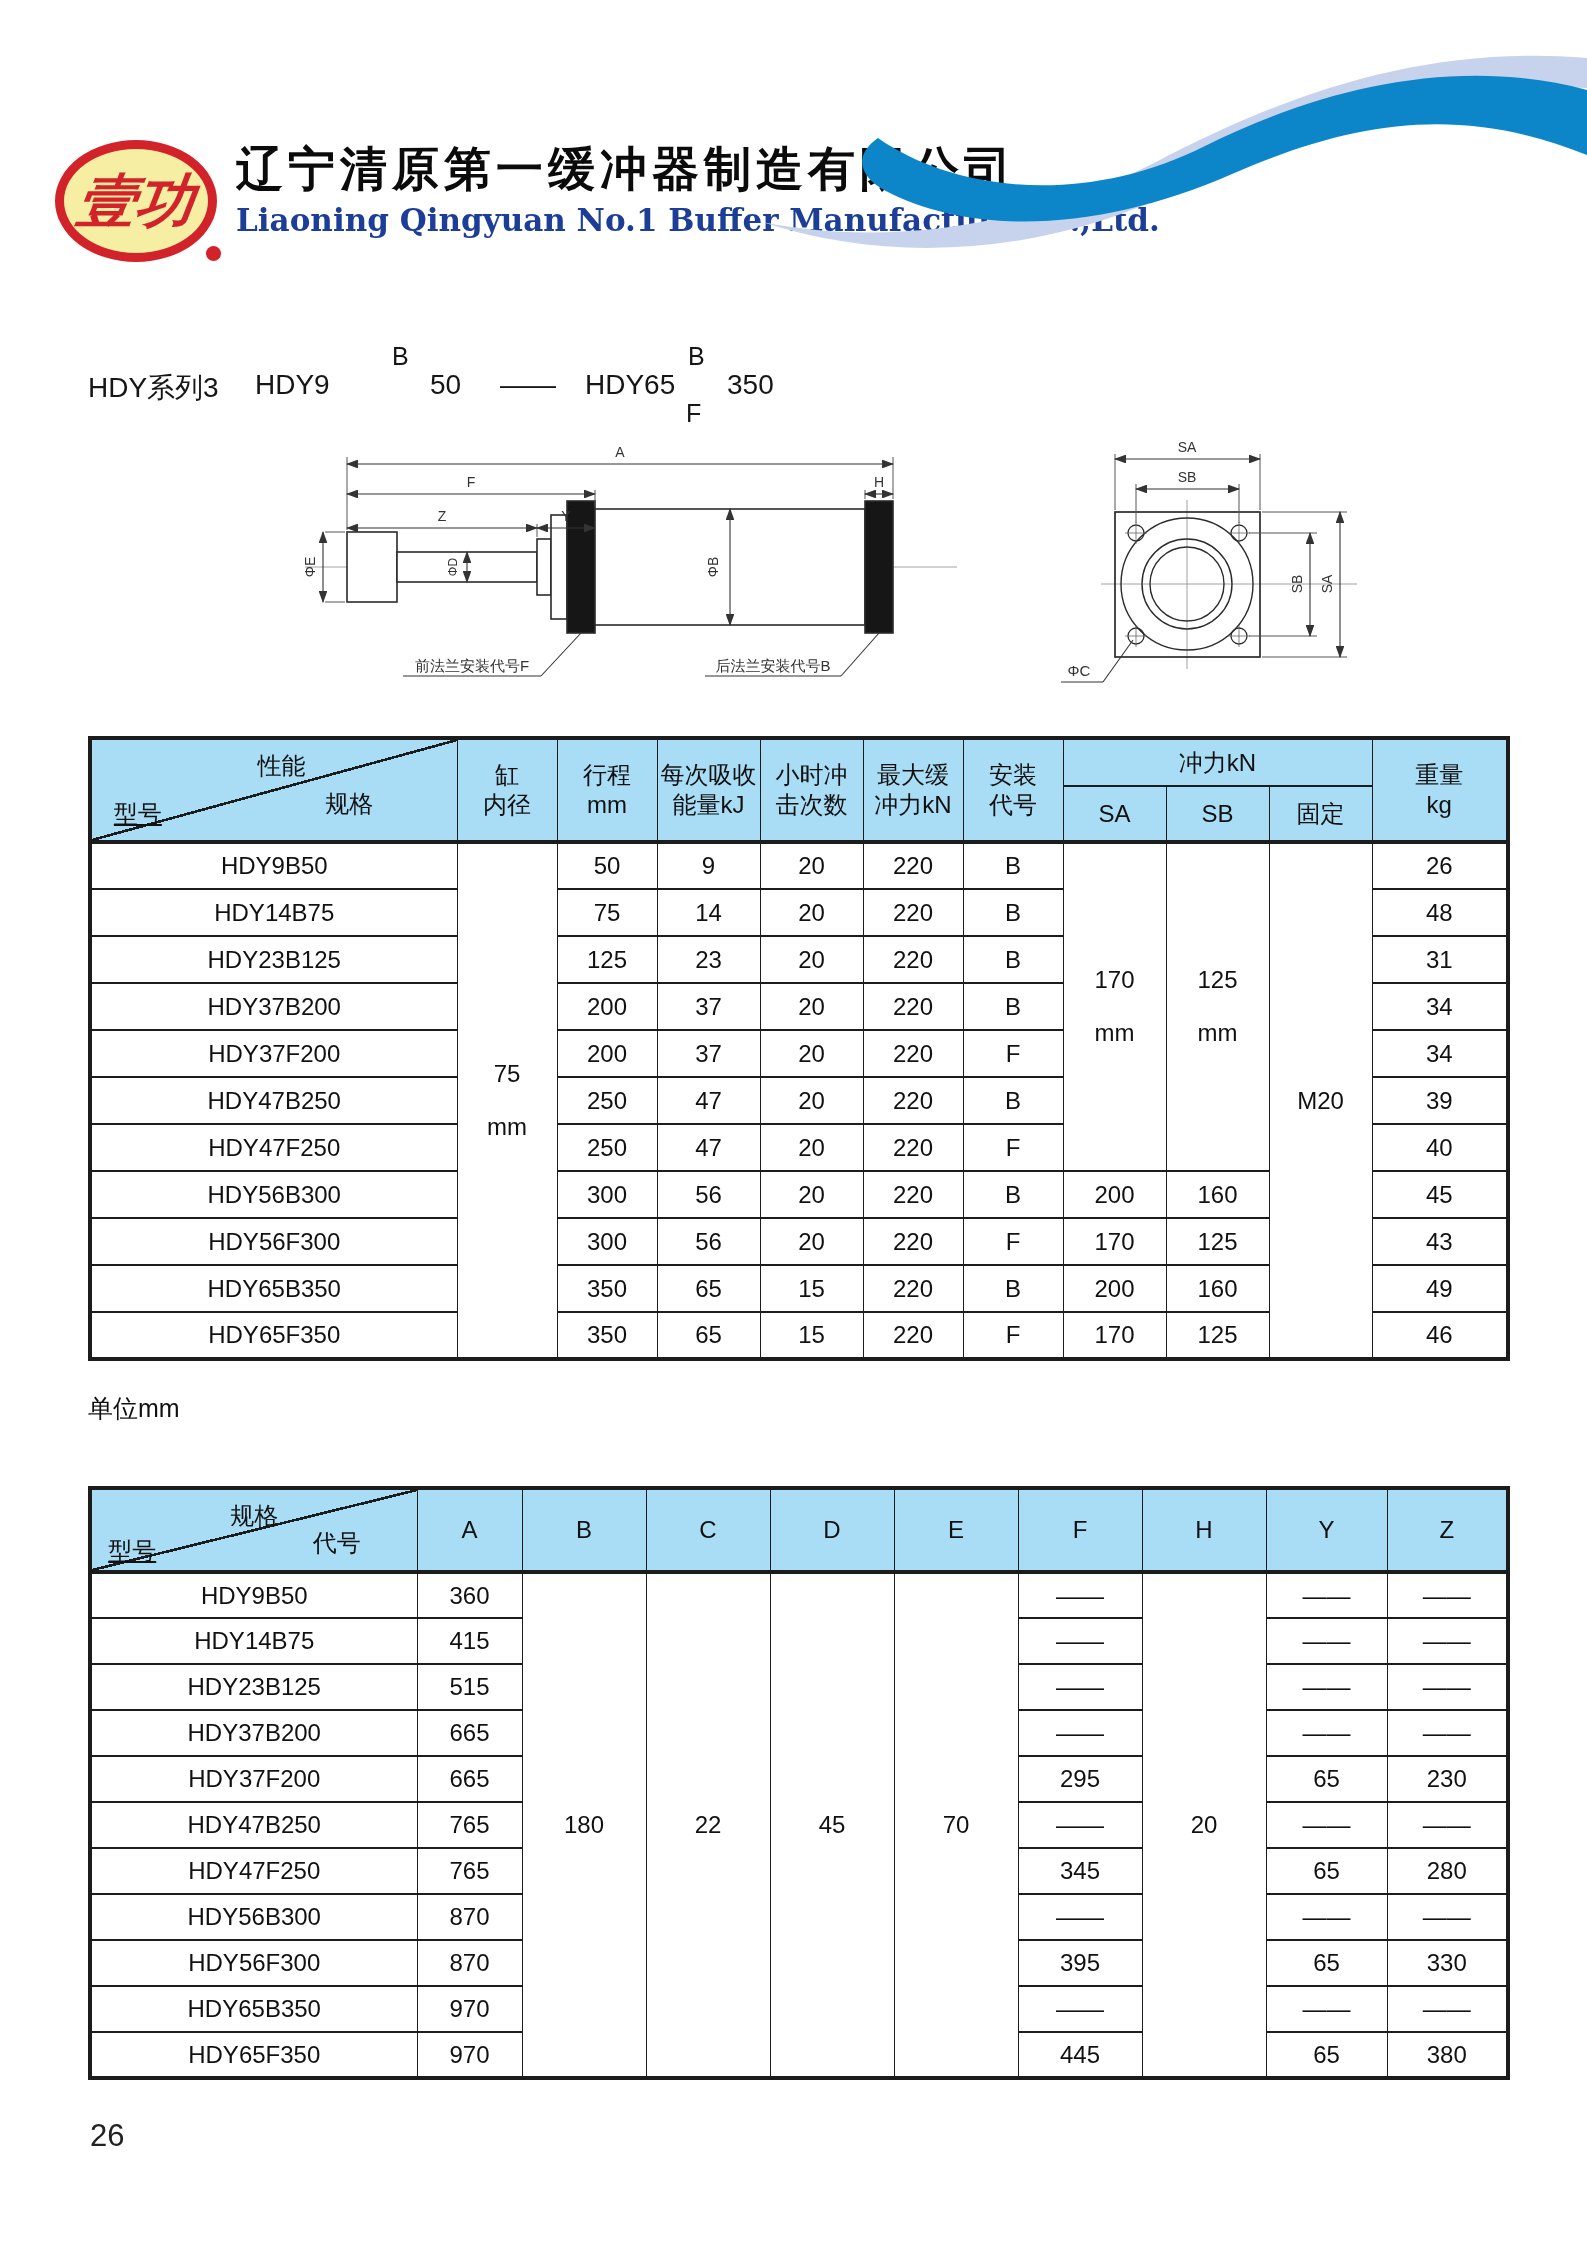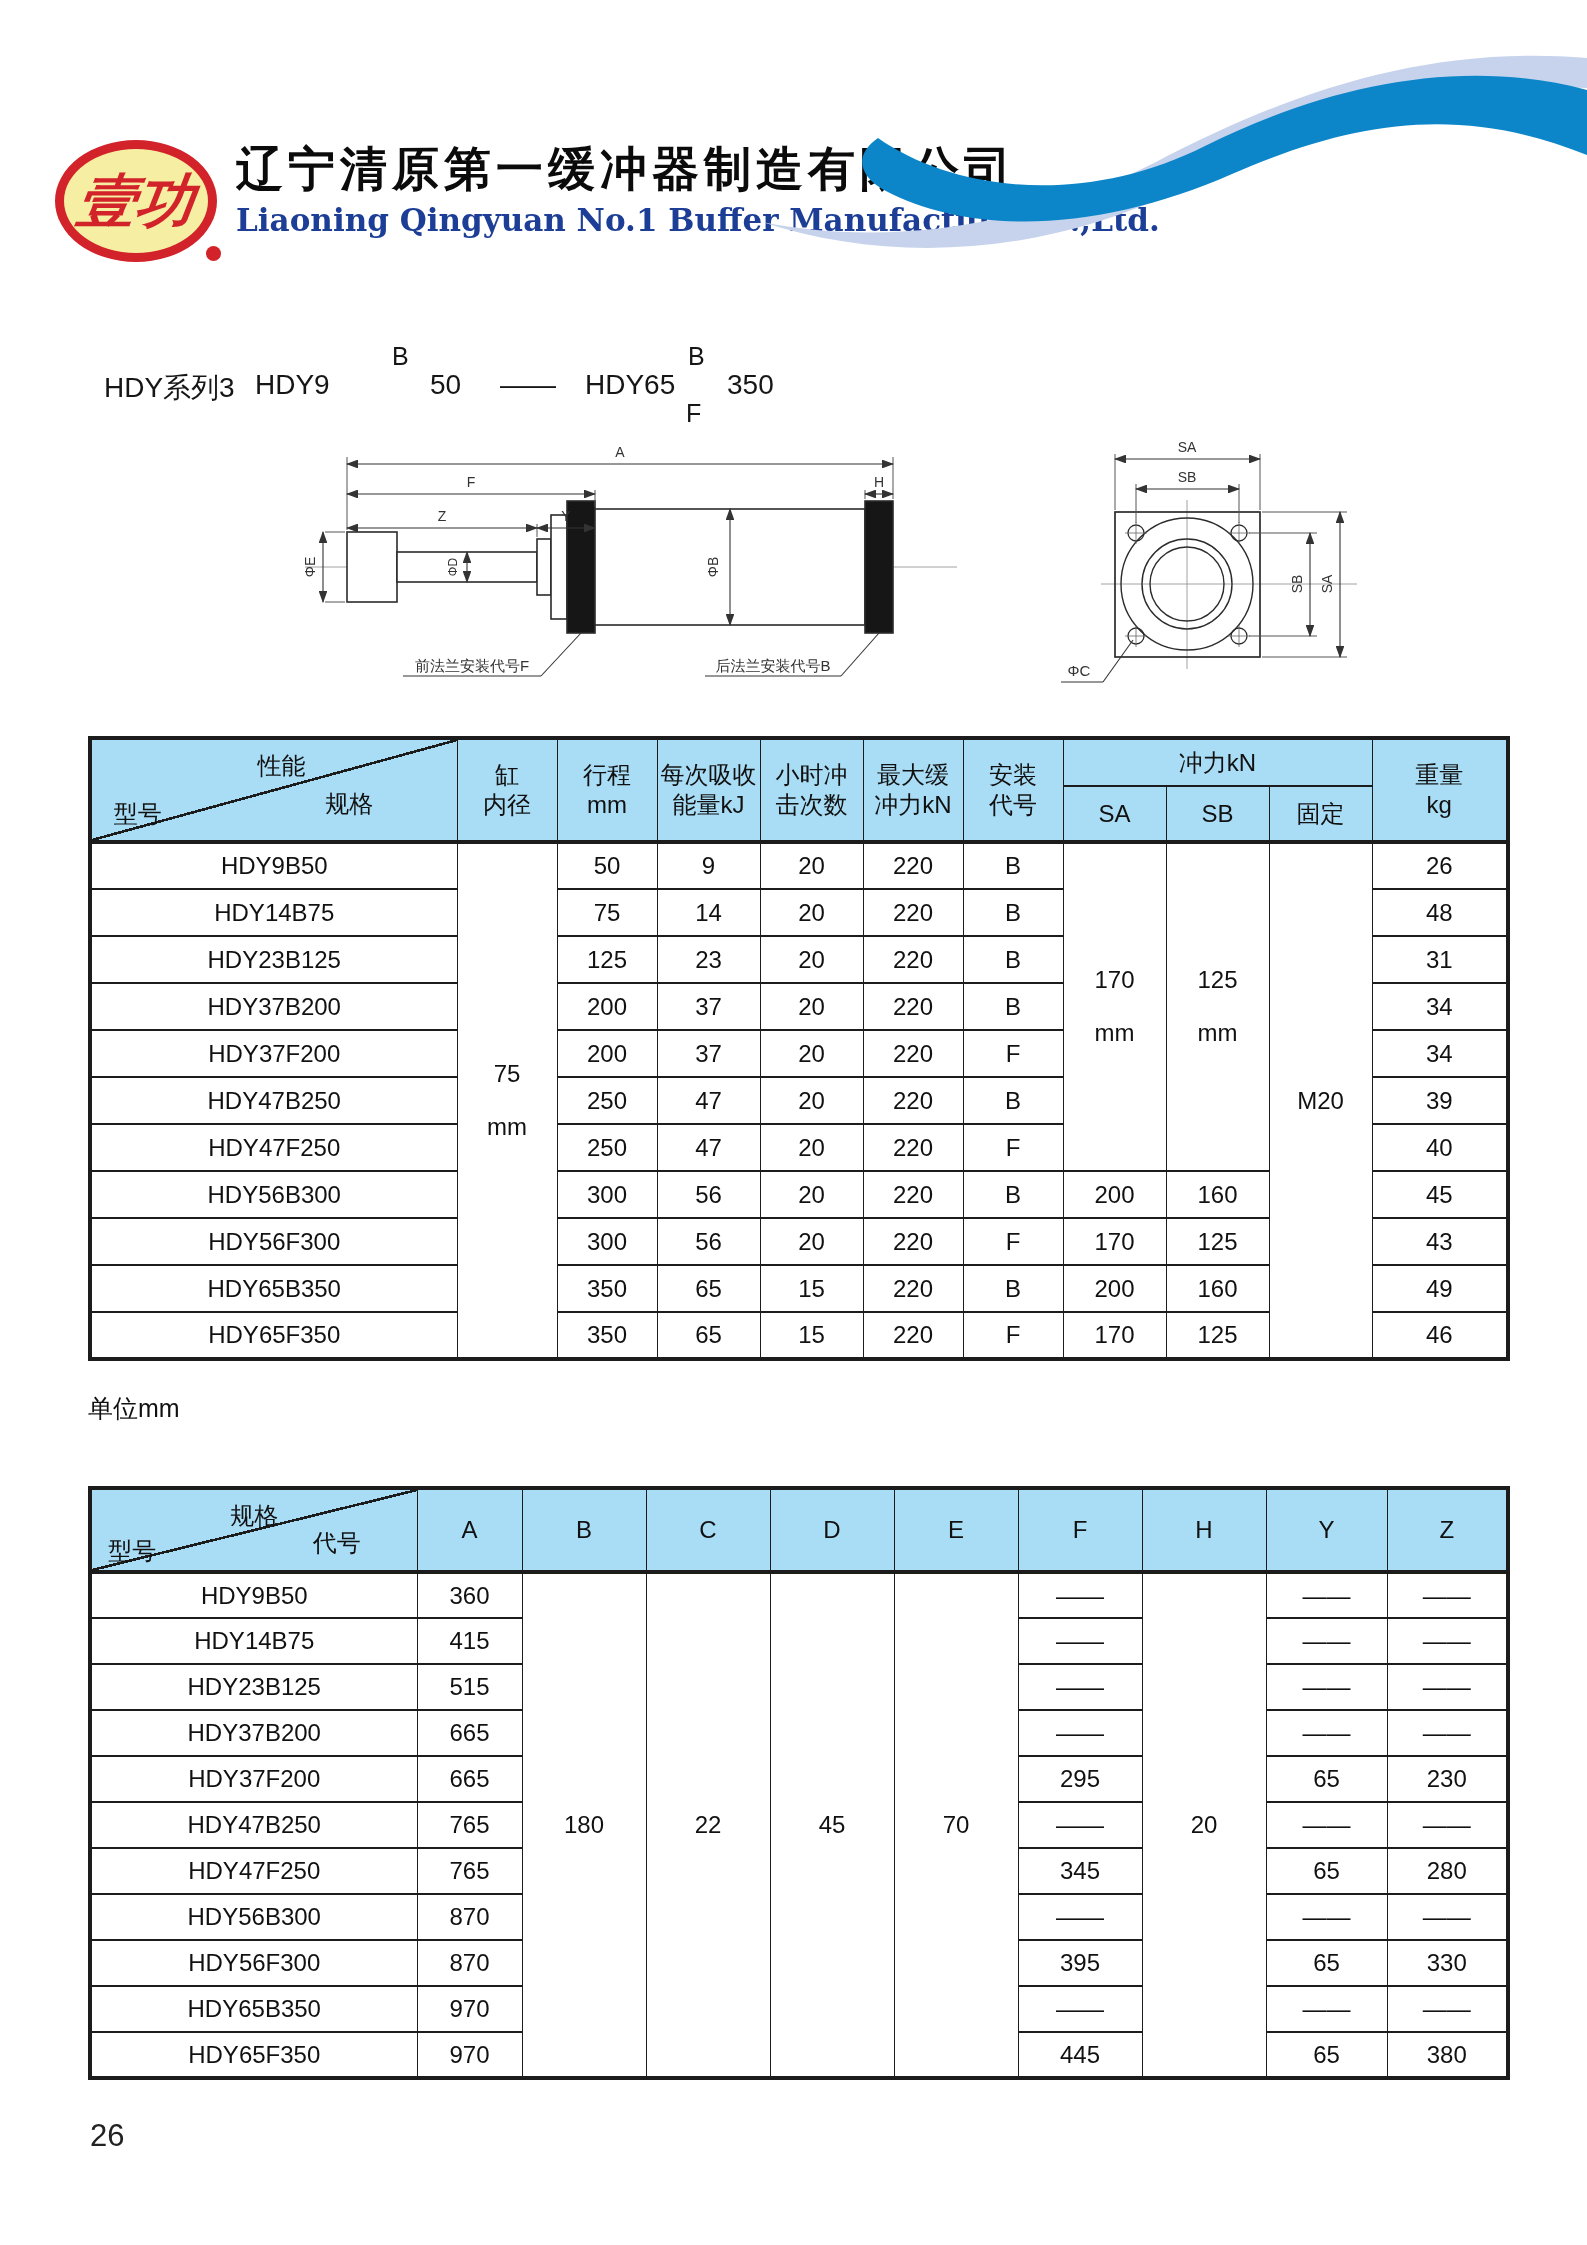--- a/index.html
+++ b/index.html
@@ -51,21 +51,21 @@
   .t1 tbody tr{height:47px;}
   .t2 tbody tr{height:46px;}
   .hdr2{white-space:pre-line;line-height:1.25;}
   .stack{white-space:pre-line;line-height:2.2;}
   .diag{position:relative;background-image:linear-gradient(to bottom right,
          transparent calc(50% - 1.3px), var(--ink) calc(50% - 1.3px),
          var(--ink) calc(50% + 1.3px), transparent calc(50% + 1.3px));}
   .diag span{position:absolute;font-size:24px;}
   .diag .d-top{left:52%;top:10%;transform:translateX(-50%);}
   .diag .d-mid{left:64%;top:48%;}
-  .diag .d-bot{left:6%;top:58%;}
+  .diag .d-bot{left:6%;top:58%;text-decoration:underline;}
   .t2 .diag .d-top{left:50%;top:12%;}
   .t2 .diag .d-mid{left:68%;top:46%;}
   .t2 .diag .d-bot{left:5%;top:56%;}
 
   .unit-note{position:absolute;left:88px;top:1392px;width:1418px;text-align:left;font-size:25px;color:#111;}
   .pageno{position:absolute;left:90px;top:2118px;font-size:31px;color:#222;}
 </style>
 </head>
 <body>
 
@@ -78,21 +78,21 @@
   <div class="company">
     <div class="company-cn">辽宁清原第一缓冲器制造有限公司</div>
     <div class="company-en">Liaoning Qingyuan No.1 Buffer Manufacture Co.,Ltd.</div>
   </div>
   <svg class="swoosh" viewBox="0 0 827 245" aria-hidden="true">
     <path style="fill:var(--swoosh-light)" d="M 2 172 C 130 214 282 206 418 140 C 552 76 692 32 827 38 L 827 8 C 662 -6 522 46 396 112 C 262 180 120 196 2 172 Z"></path>
     <path style="fill:var(--swoosh-blue)" d="M 118 88 C 96 103 96 124 124 140 C 215 188 345 180 472 124 C 600 68 705 56 827 105 L 827 40 C 700 6 565 36 445 96 C 322 158 192 140 118 88 Z"></path>
   </svg>
 
   <div class="model-line">
-    <span class="ml-main" style="left:16px">HDY系列3</span>
+    <span class="ml-main" style="left:0">HDY系列3</span>
     <span class="ml-main" style="left:167px">HDY9</span>
     <span class="ml-code" style="left:304px">B</span>
     <span class="ml-main" style="left:342px">50</span>
     <span class="ml-main" style="left:412px">——</span>
     <span class="ml-main" style="left:497px">HDY65</span>
     <span class="ml-code" style="left:600px">B</span>
     <span class="ml-main" style="left:639px">350</span>
     <span class="ml-code-bottom" style="left:598px">F</span>
   </div>
 

